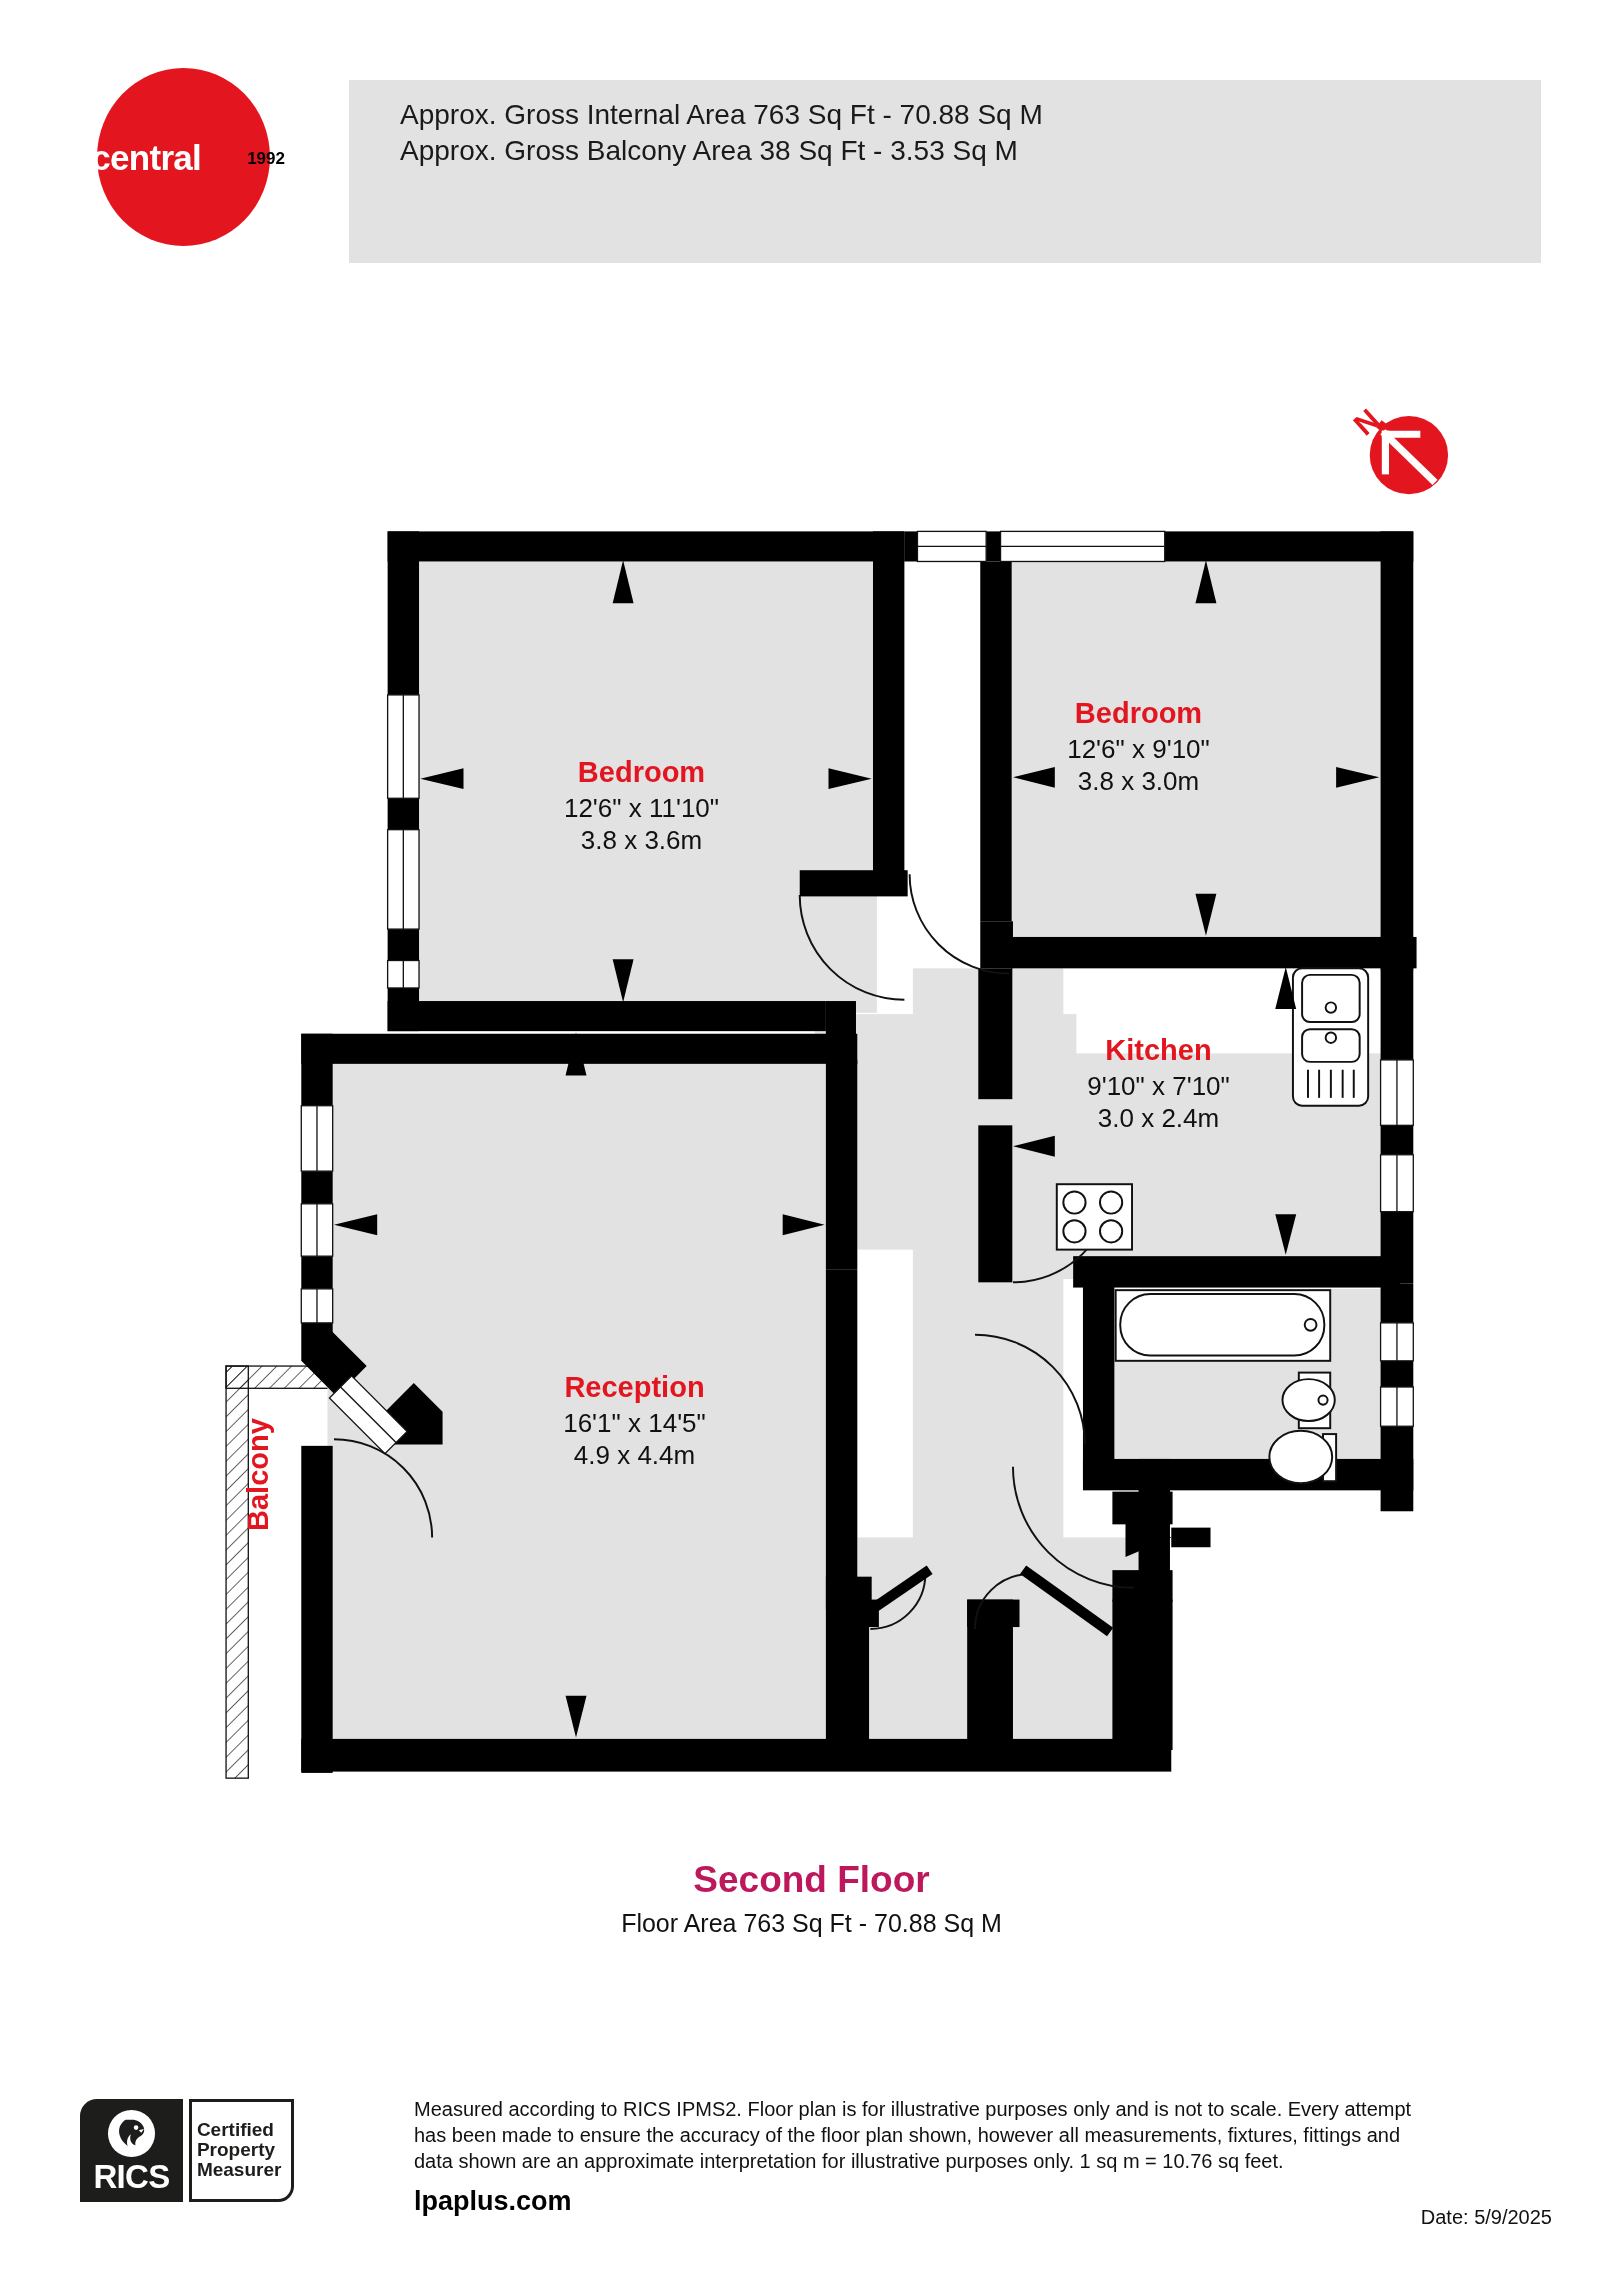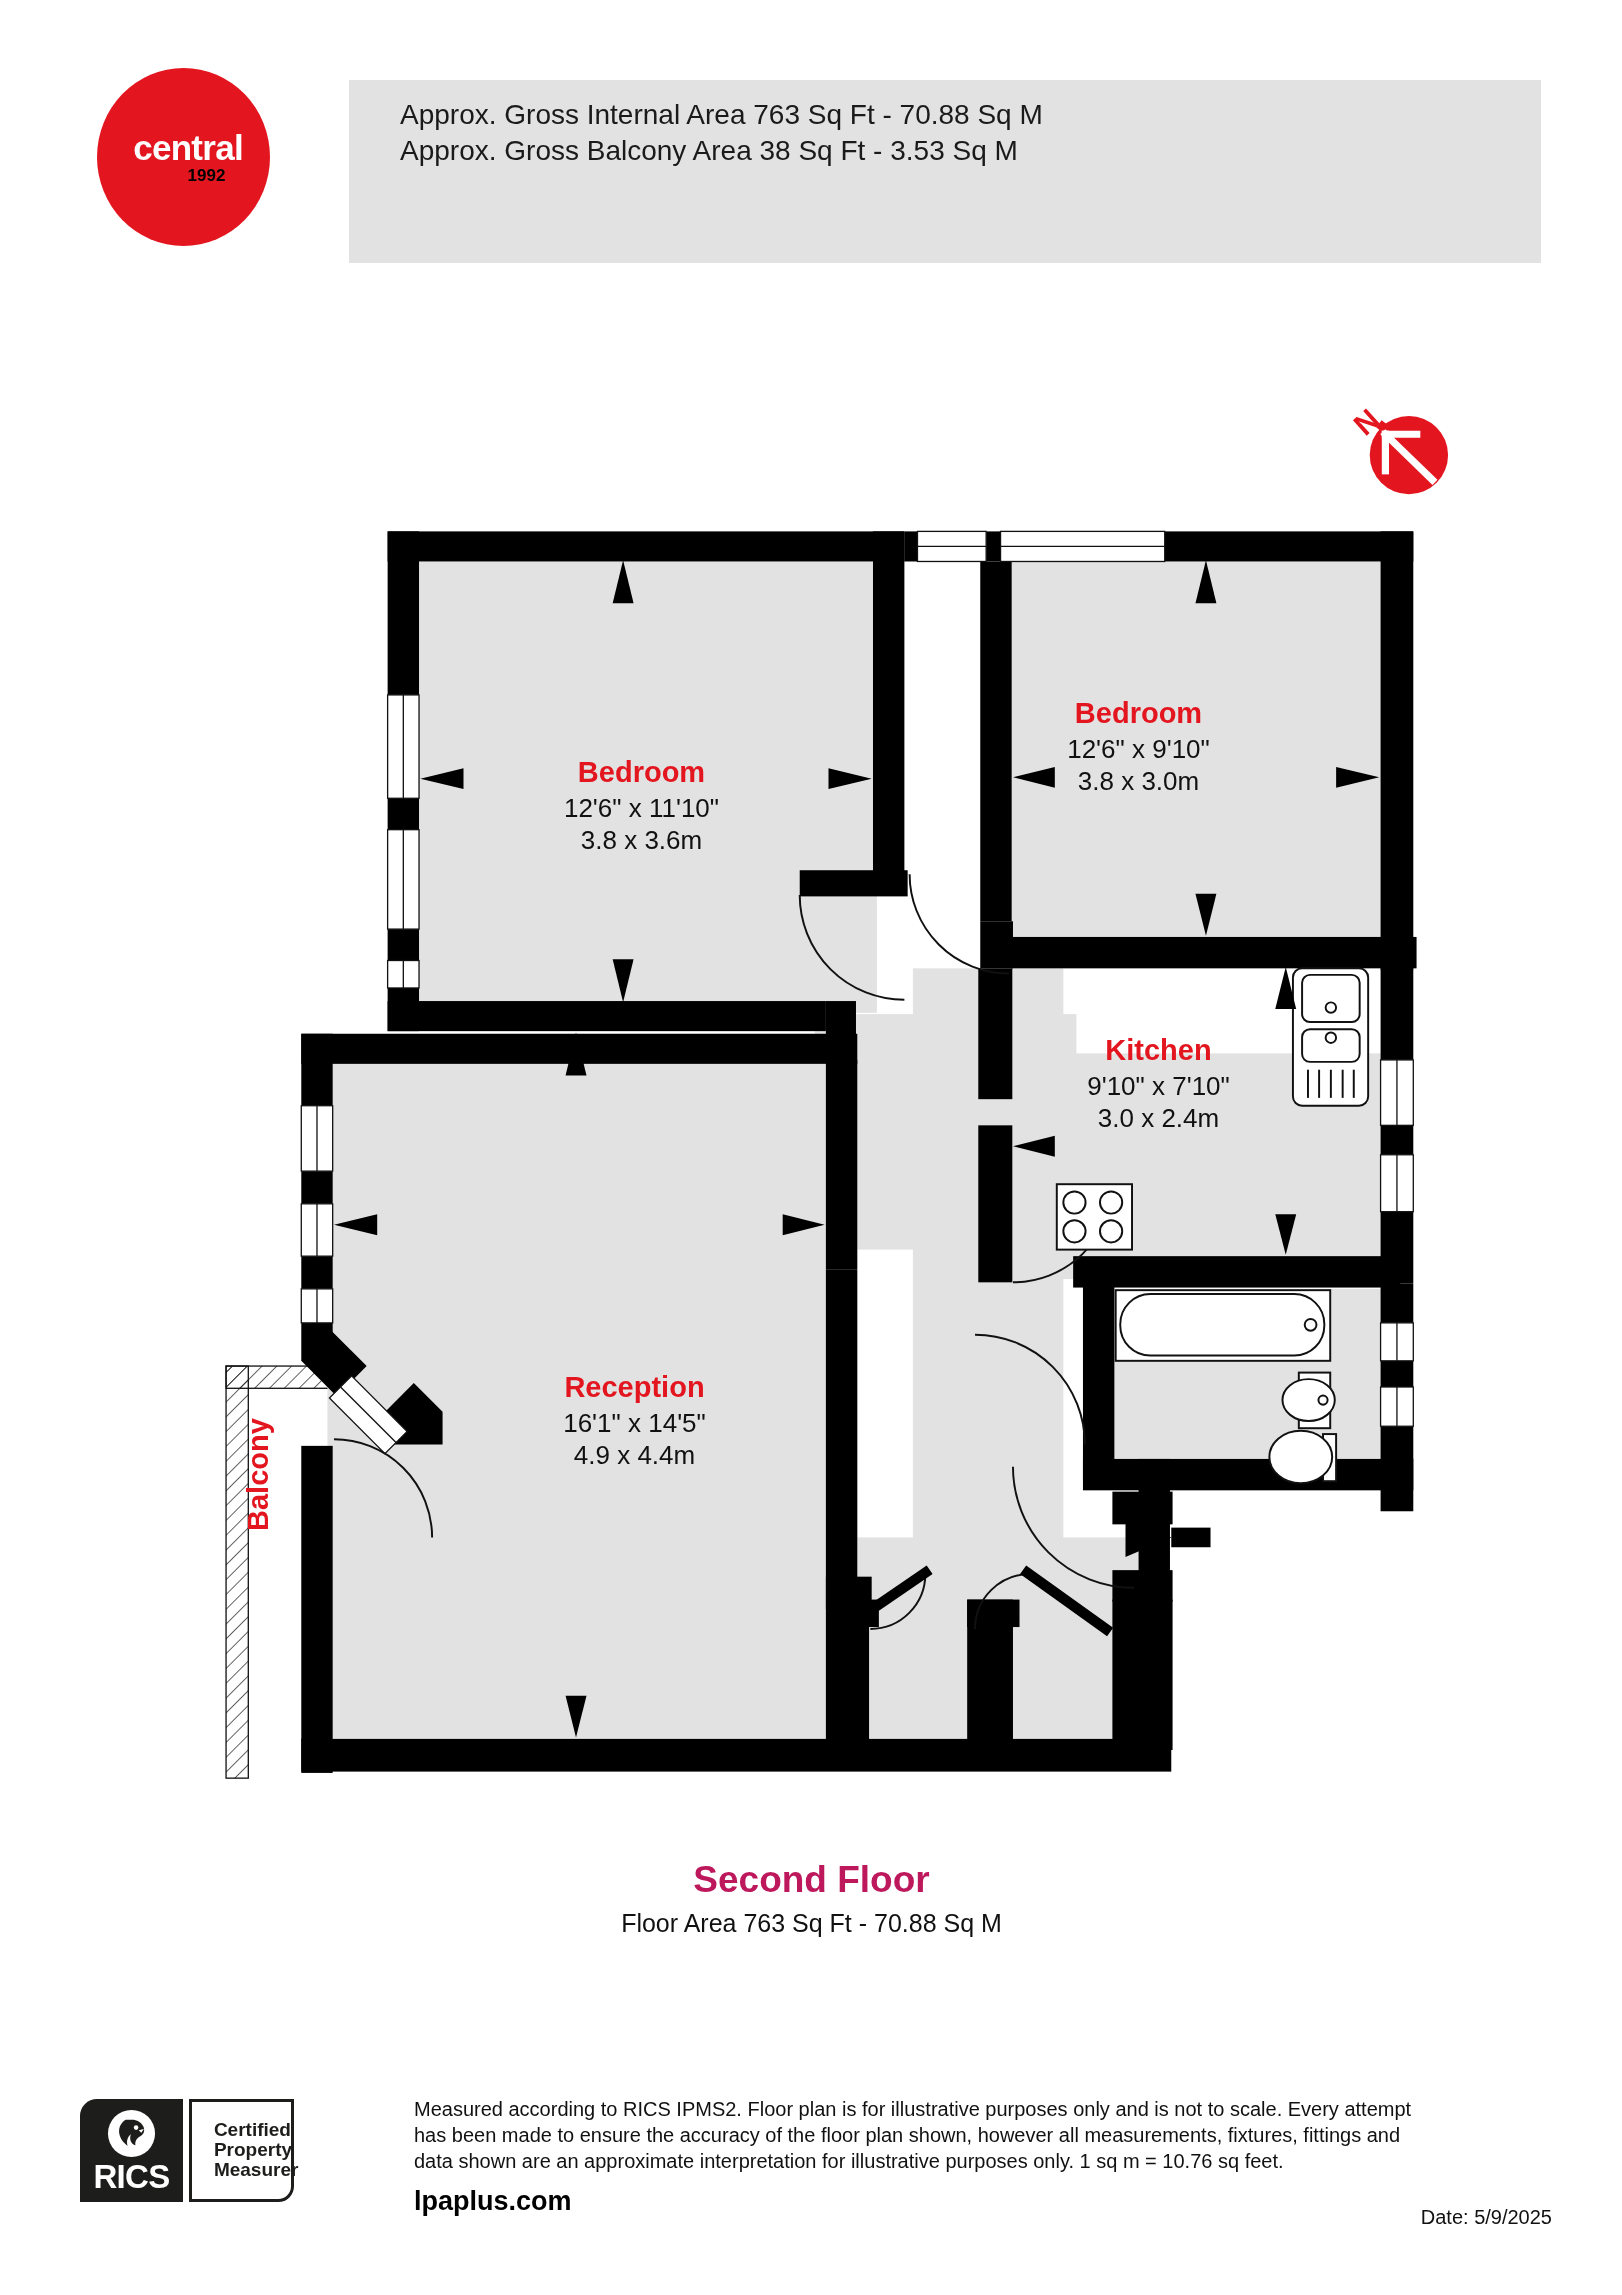--- a/index.html
+++ b/index.html
@@ -28,21 +28,20 @@
   }
   #logo-badge {
     position: absolute;
     left: 97px;
     top: 68px;
     width: 173px;
     height: 178px;
     border-radius: 50%;
     background: #e3161f;
     display: flex;
-    flex-direction: column;
     align-items: center;
     justify-content: center;
   }
   #logo-badge .logo-word {
     color: #ffffff;
     font-size: 35px;
     font-weight: bold;
     letter-spacing: -0.7px;
     line-height: 1;
     margin-left: 9.2px;
@@ -192,21 +191,21 @@
   #cpm-box {
     margin-left: 5.9px;
     width: 105px;
     height: 103px;
     border: 3.3px solid #1d1d1b;
     border-radius: 0 0 15.7px 0;
     box-sizing: border-box;
     display: flex;
     flex-direction: column;
     justify-content: center;
-    padding-left: 22px;
+    padding-left: 5px;
   }
   #cpm-box span {
     font-size: 19px;
     font-weight: bold;
     color: #1d1d1b;
     line-height: 1.06;
   }
   #disclaimer {
     position: absolute;
     left: 414px;

